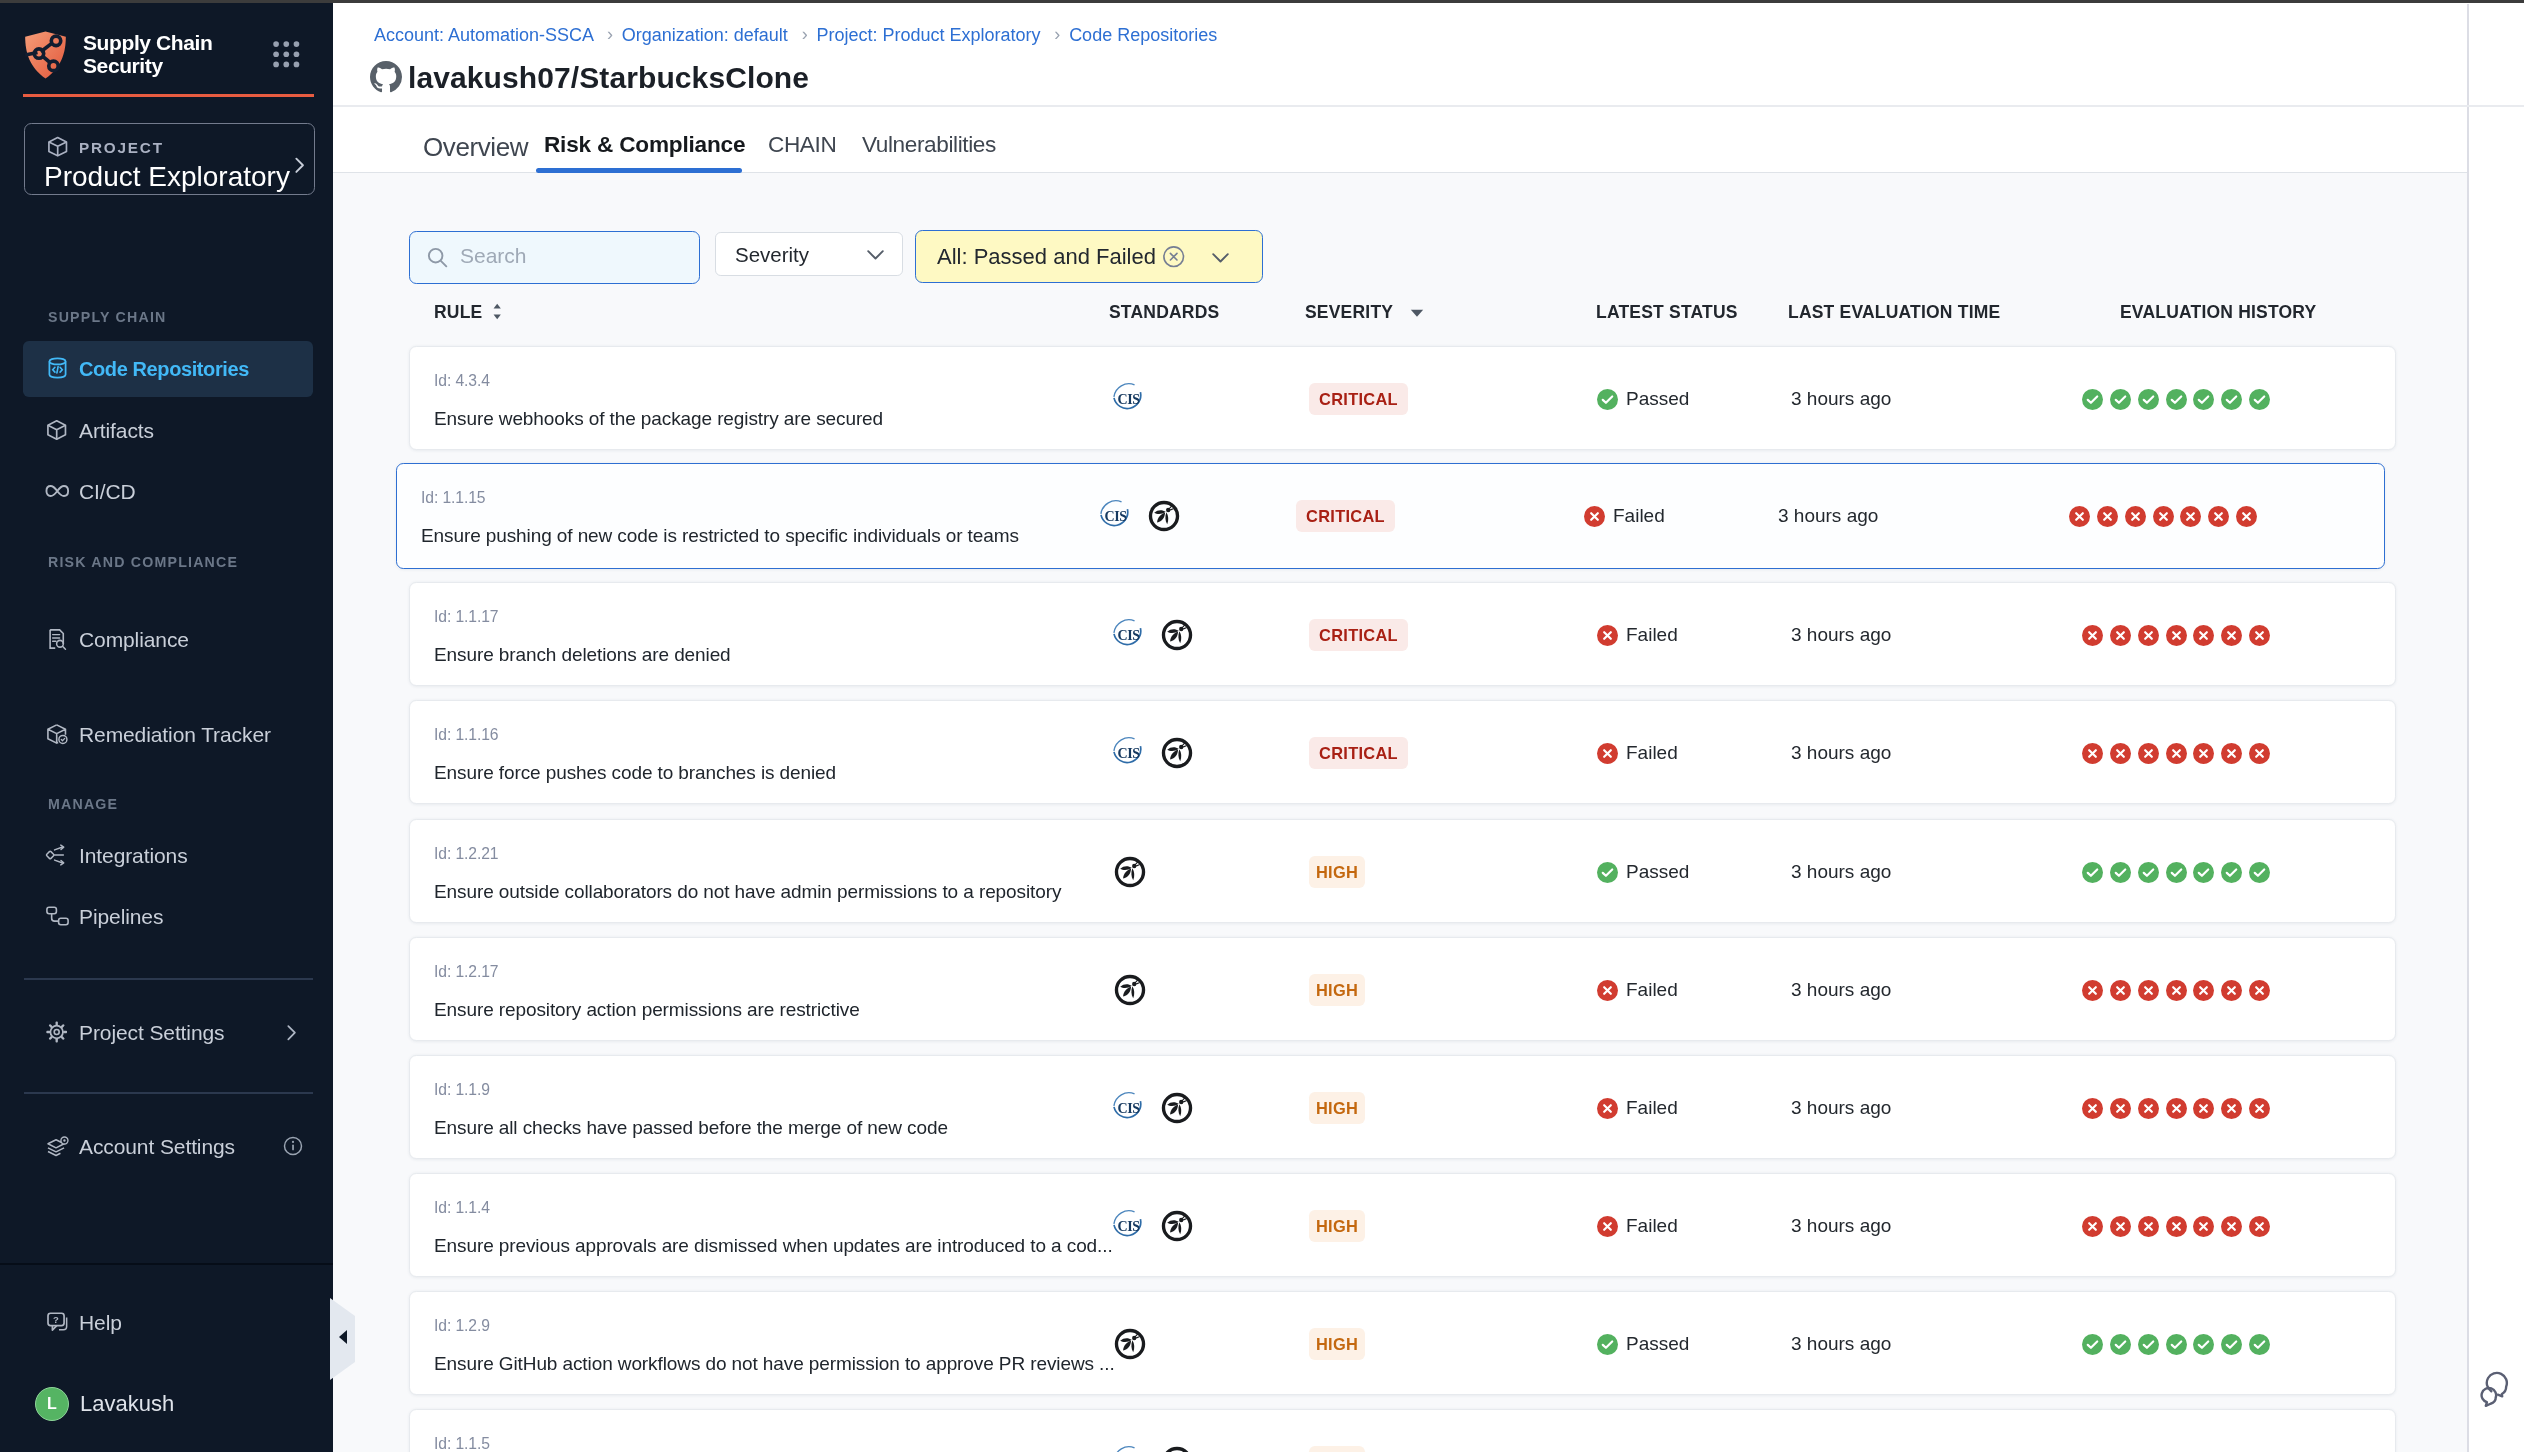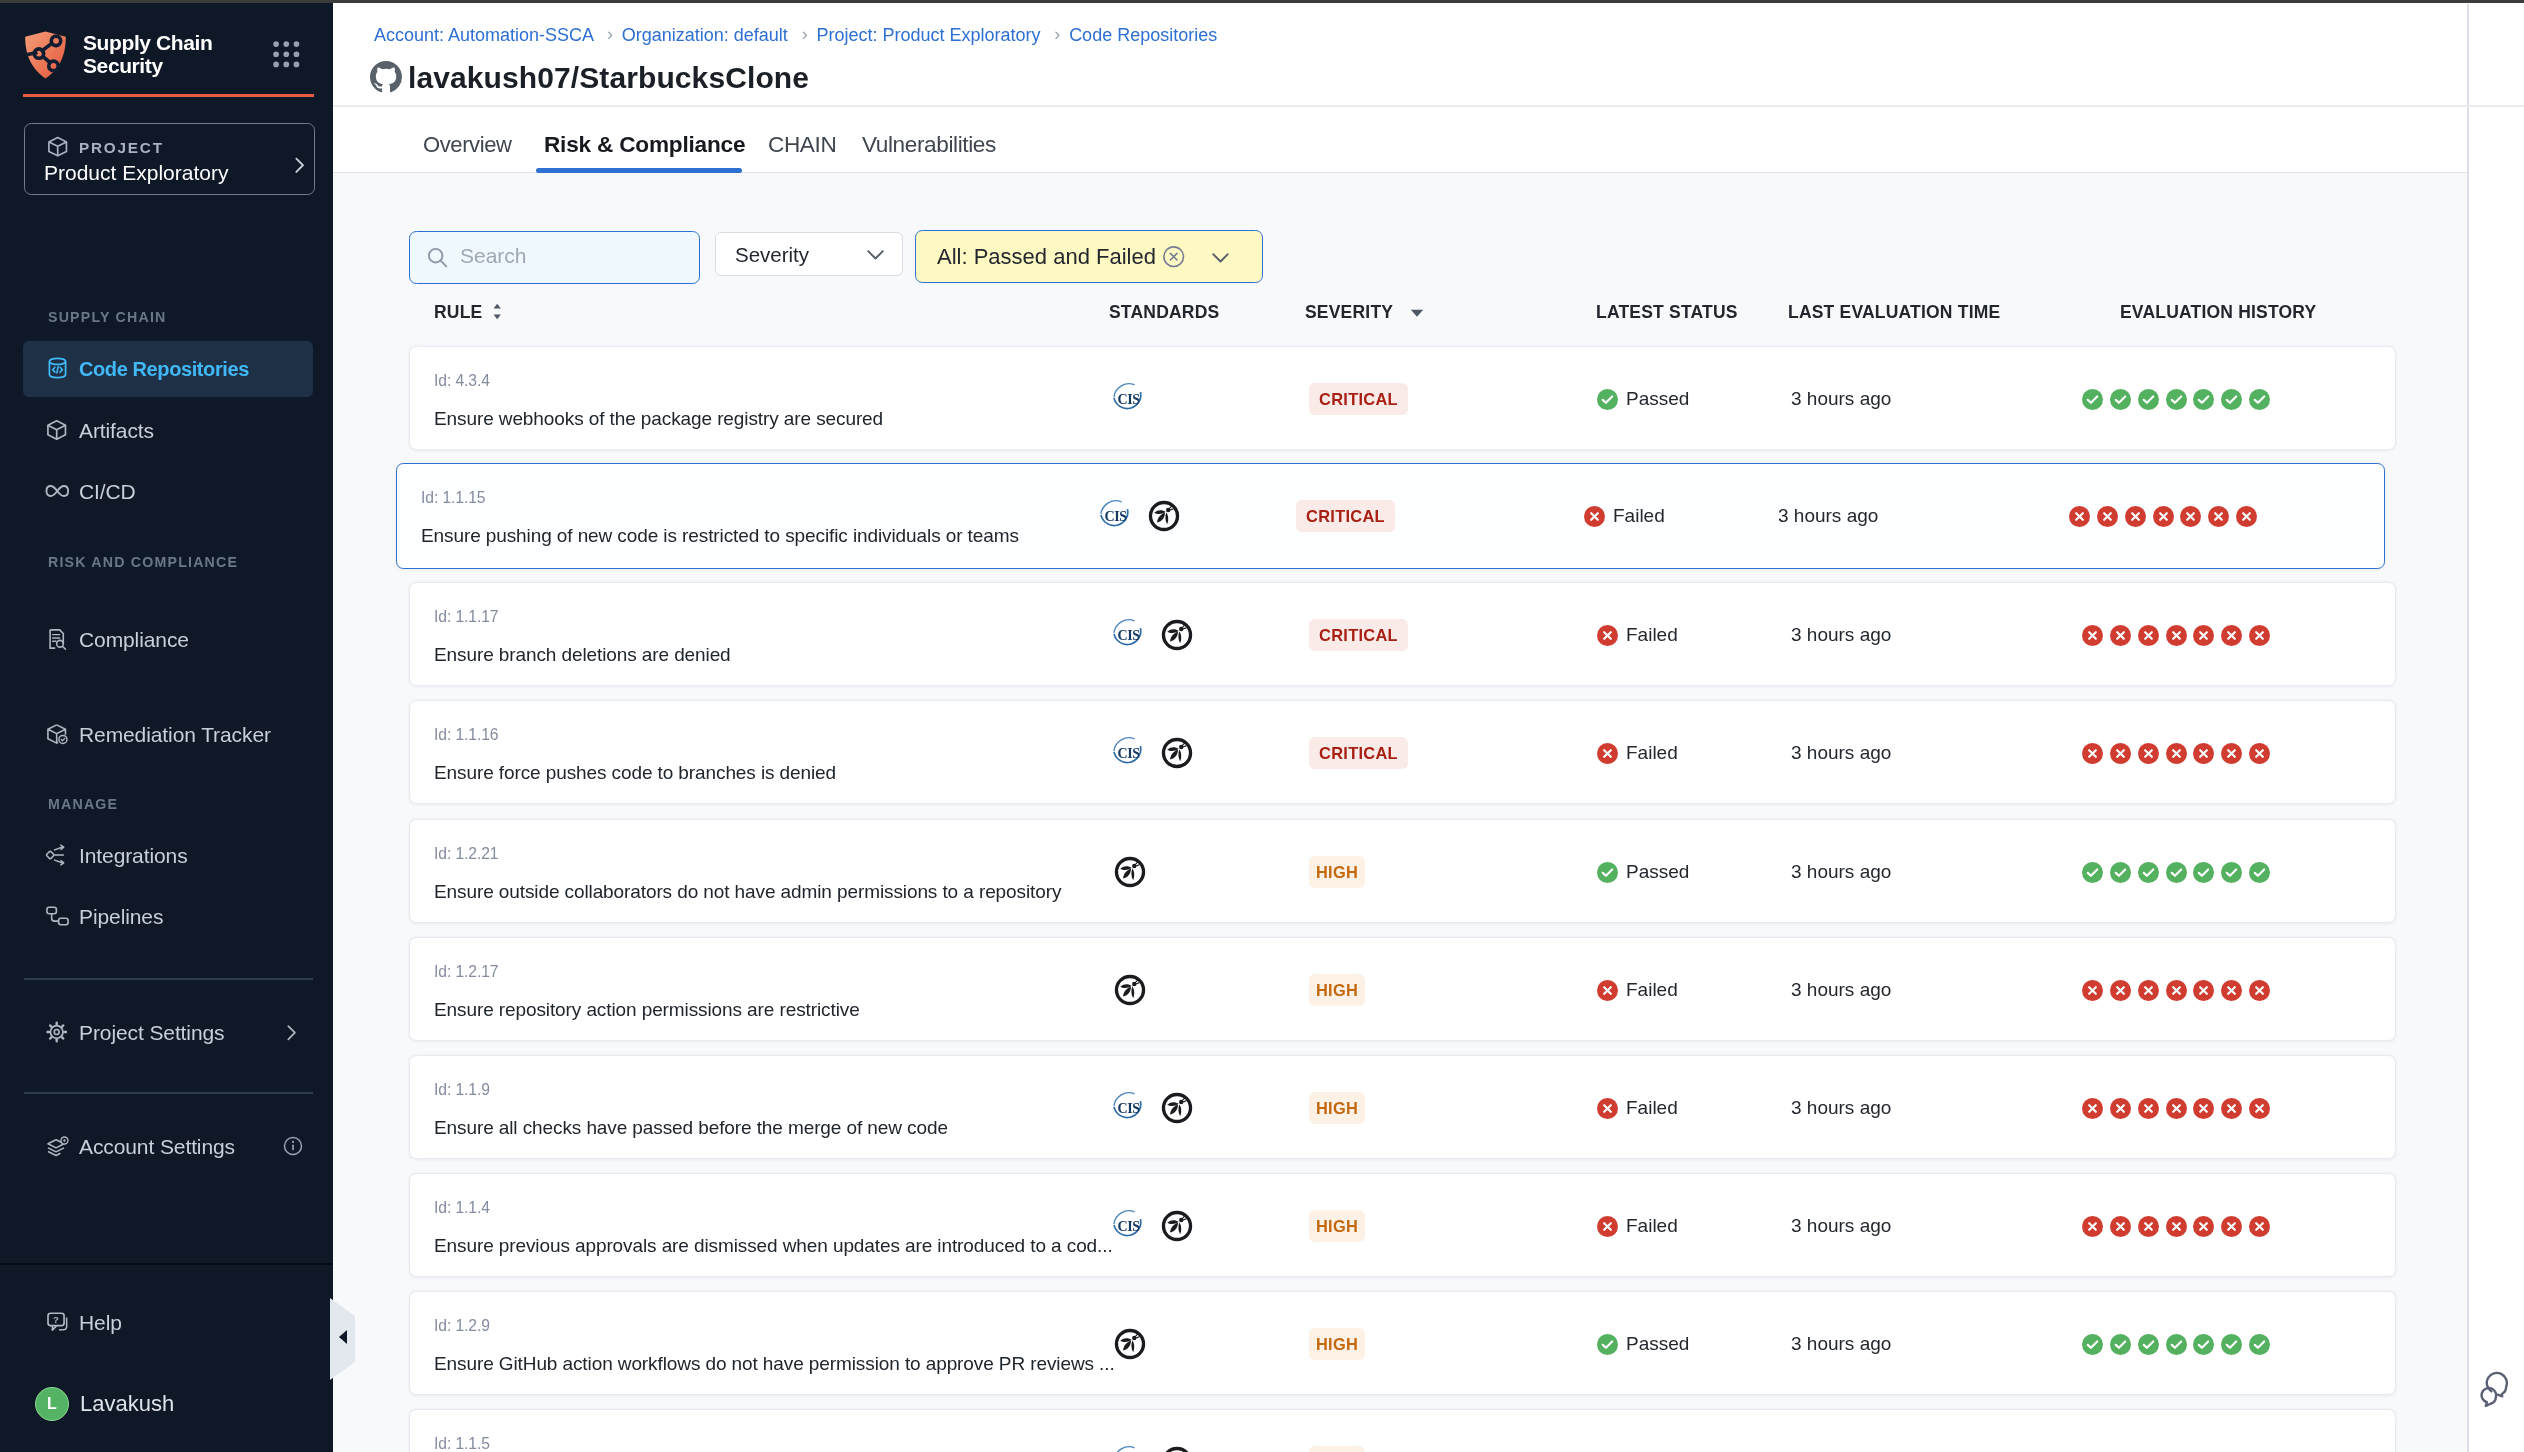--- a/index.html
+++ b/index.html
@@ -54,21 +54,21 @@
         <circle cx="21" cy="35" r="3.9" fill="#97a0b0"></circle>
         <circle cx="35" cy="35" r="3.9" fill="#97a0b0"></circle>
       </svg></div>
 <div class="abs" style="left:23.4px;top:94px;width:291px;height:2.9px;background:#e85c41;"></div>
 <div class="abs" style="left:24px;top:123px;width:291px;height:72px;border:1.5px solid #737b8d;border-radius:7.3px;">
 <div class="abs" style="left:20.5px;top:11px;"><svg width="23.4" height="23.4" viewBox="0 0 32 32" style="">
           <path d="M16 3.5 L28 9.5 V22.5 L16 28.5 L4 22.5 V9.5 Z" fill="none" stroke="#aab1c2" stroke-width="2.3" stroke-linejoin="round"></path>
           <path d="M4 9.5 L16 15.5 L28 9.5 M16 15.5 V28.5" fill="none" stroke="#aab1c2" stroke-width="2.3" stroke-linejoin="round"></path>
         </svg></div>
 <div class="abs" style="left:54px;top:14.6px;font-size:15.3px;font-weight:bold;letter-spacing:1.8px;color:#aab1c2;">PROJECT</div>
-<div class="abs" style="left:19px;top:37px;font-size:21px;color:#fff;">Product Exploratory</div>
+<div class="abs" style="left:19px;top:37px;font-size:28px;color:#fff;">Product Exploratory</div>
 <div class="abs" style="left:264px;top:31px;"><svg width="22" height="22" viewBox="0 0 30 30" style="">
           <path d="M10 5 L19 14 L10 23" fill="none" stroke="#c7cdd8" stroke-width="2.6" stroke-linecap="round" stroke-linejoin="round"></path>
         </svg></div>
 </div>
 <div class="navlabel" style="top:309px;">SUPPLY CHAIN</div>
 <div class="abs" style="left:22.6px;top:341px;width:290px;height:56px;background:#1d3046;border-radius:5.8px;"></div>
 <div class="navitem" style="top:341px;">
       <span class="ic"><svg width="25" height="25" viewBox="0 0 34 34" style="">
           <ellipse cx="17" cy="8" rx="11" ry="4.2" fill="none" stroke="#42b9f7" stroke-width="2.4"></ellipse>
           <path d="M6 8 V26 C6 28.4 11 30.2 17 30.2 C23 30.2 28 28.4 28 26 V8" fill="none" stroke="#42b9f7" stroke-width="2.4"></path>
@@ -179,21 +179,21 @@
 border-top:7.3px solid transparent;border-bottom:7.3px solid transparent;border-right:8.8px solid #0e1827;"></div>
 <div class="abs" style="left:374px;top:25px;font-size:18px;color:#2d6fd3;">Account: Automation-SSCA
 <span style="color:#9aa3b1;font-size:18px;padding:0 8.8px;position:relative;top:-0.7px;">›</span>Organization: default
 <span style="color:#9aa3b1;font-size:18px;padding:0 8.8px;position:relative;top:-0.7px;">›</span>Project: Product Exploratory
 <span style="color:#9aa3b1;font-size:18px;padding:0 8.8px;position:relative;top:-0.7px;">›</span>Code Repositories</div>
 <div class="abs" style="left:370px;top:61px;"><svg width="32" height="32" viewBox="0 0 16 16">
       <path fill-rule="evenodd" d="M8 0C3.58 0 0 3.58 0 8c0 3.54 2.29 6.53 5.47 7.59.4.07.55-.17.55-.38 0-.19-.01-.82-.01-1.49-2.01.37-2.53-.49-2.69-.94-.09-.23-.48-.94-.82-1.13-.28-.15-.68-.52-.01-.53.63-.01 1.08.58 1.23.82.72 1.21 1.87.87 2.33.66.07-.52.28-.87.51-1.07-1.78-.2-3.64-.89-3.64-3.95 0-.87.31-1.59.82-2.15-.08-.2-.36-1.02.08-2.12 0 0 .67-.21 2.2.82.64-.18 1.32-.27 2-.27s1.36.09 2 .27c1.53-1.04 2.2-.82 2.2-.82.44 1.1.16 1.92.08 2.12.51.56.82 1.27.82 2.15 0 3.07-1.87 3.75-3.65 3.95.29.25.54.73.54 1.48 0 1.07-.01 1.93-.01 2.2 0 .21.15.46.55.38A8.01 8.01 0 0 0 16 8c0-4.42-3.58-8-8-8z" fill="#586069"></path>
     </svg></div>
 <div class="abs" style="left:408px;top:61px;font-size:30px;font-weight:bold;color:#1b2027;letter-spacing:0.1px;">lavakush07/StarbucksClone</div>
 <div class="abs" style="left:333px;top:105px;width:2192px;height:1.5px;background:#e9ebef;"></div>
-<div class="abs" style="left:423px;top:132px;font-size:22px;letter-spacing:-0.4px;color:#3f4650;">Overview</div>
+<div class="abs" style="left:423px;top:132px;font-size:26px;letter-spacing:-0.4px;color:#3f4650;">Overview</div>
 <div class="abs" style="left:544px;top:132px;font-size:22.6px;letter-spacing:-0.2px;font-weight:bold;color:#16191d;">Risk &amp; Compliance</div>
 <div class="abs" style="left:768px;top:132px;font-size:22.6px;letter-spacing:-0.4px;color:#3f4650;">CHAIN</div>
 <div class="abs" style="left:862px;top:132px;font-size:22.6px;letter-spacing:-0.4px;color:#3f4650;">Vulnerabilities</div>
 <div class="abs" style="left:333px;top:172px;width:2134px;height:1.5px;background:#dfe3e8;"></div>
 <div class="abs" style="left:536px;top:168px;width:206px;height:5.1px;background:#2d6fd3;border-radius:2.9px;"></div>
 <div class="abs" style="left:333px;top:173px;width:2134px;height:1279px;background:#f8f9fb;"></div>
 <div class="abs" style="left:2467px;top:3.7px;width:1.5px;height:1449px;background:#dcdde5;"></div>
 <div class="abs" style="left:333px;top:105px;width:2192px;height:1.5px;background:#e9ebef;"></div>
 <div class="abs" style="left:2480px;top:1371px;"><svg width="32" height="37" viewBox="0 0 44 50" style="">
       <path d="M 15.5 27.5 A 13.8 13.8 0 1 1 36 21 C 36 26 33.5 29.5 30 31.2 L 30.5 34.5 L 24.5 32.2" fill="none" stroke="#5a5f73" stroke-width="3.3" stroke-linejoin="round" stroke-linecap="round"></path>

